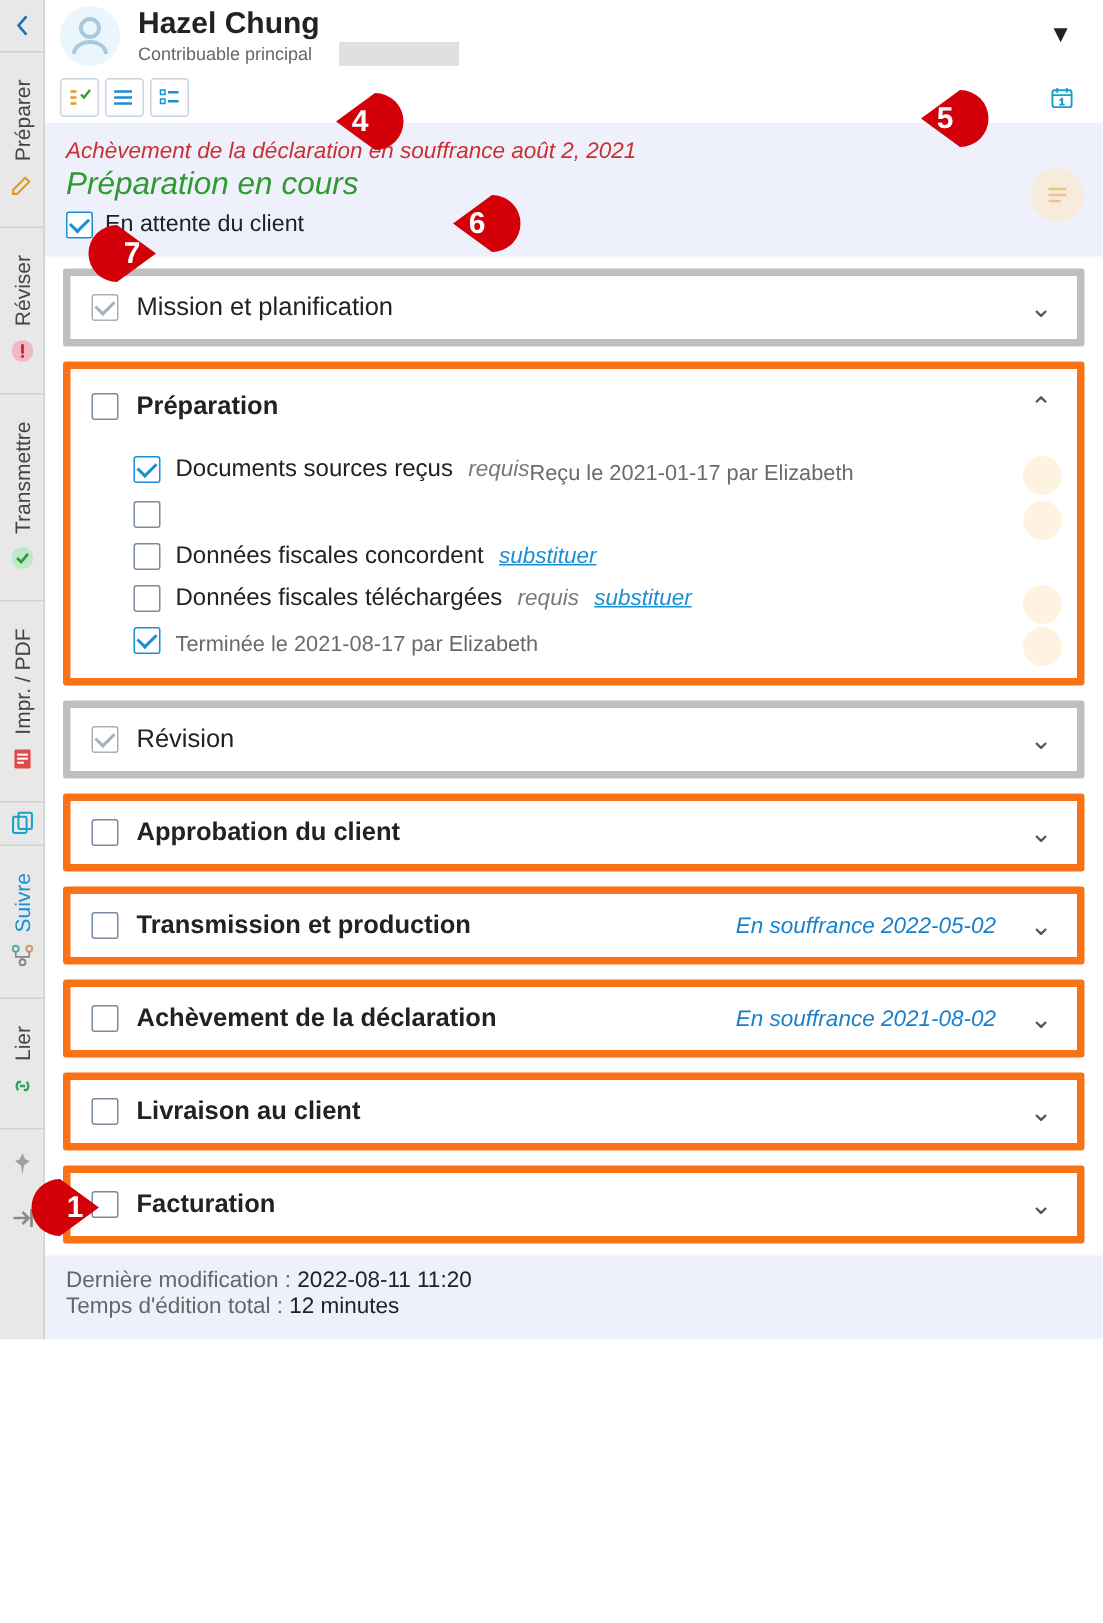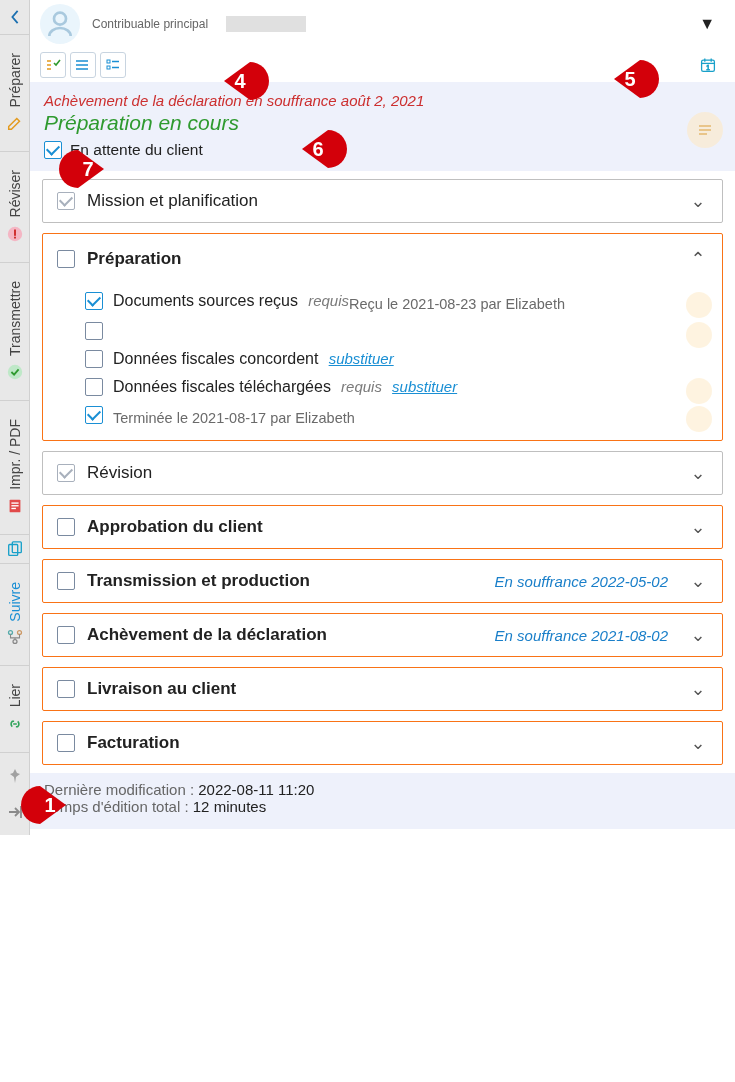--- a/index.html
+++ b/index.html
@@ -119,21 +119,21 @@
   .cb.gray-checked { border-color:#a8b0bc; }
   .cb.gray-checked::after {
     content:""; width:10px; height:6px;
     border-left:2.5px solid #a8b0bc; border-bottom:2.5px solid #a8b0bc;
     transform: rotate(-45deg) translate(1px,-1px);
   }
 
   
   .sections { padding: 8px 12px; display:flex; flex-direction:column; gap:10px;}
   .section {
-    border:1px solid #f97316; border-radius:2px;
+    border:5px solid #f97316; border-radius:2px;
     padding: 10px 14px;
     display:flex; align-items:center; gap:12px;
     position:relative;
   }
   .section.thin { border-color:#bfbfbf; }
   .section .title { font-size:17px; font-weight:600; flex:1;}
   .section .status { color:#1a7fc9; font-style:italic; margin-right:8px; font-size:15px;}
   .section .chev { color:#555; font-size:18px; width:20px; text-align:center;}
 
   .section.open { flex-direction:column; align-items:stretch; padding:14px 14px 14px 14px; }
@@ -273,20 +273,21 @@
   <div class="main">
 
     <div class="header">
       <div class="avatar">
         <svg viewBox="0 0 24 24" width="32" height="32">
             <circle cx="12" cy="8" r="4.5" fill="none" stroke="#a9c9de" stroke-width="2"></circle>
             <path d="M4 21 A8 6 0 0 1 20 21" fill="none" stroke="#a9c9de" stroke-width="2"></path>
           </svg>
       </div>
       <div class="header-text">
+        <div class="header-name">Hazel Chung</div>
         <div class="header-role">
           <span>Contribuable principal</span>
           <span class="gray-pill"></span>
         </div>
       </div>
       <div class="header-caret">▼</div>
     </div>
 
     <div class="toolbar-row">
       <div class="icons">
@@ -352,21 +353,21 @@
         </div>
         <div class="sec-body">
 
           <div class="task">
             <span class="cb checked"></span>
             <div class="task-col">
               <span>
                 <span class="tlabel">Documents sources reçus</span>
                 <span class="req">requis</span>
               </span>
-              <span class="meta">Reçu le 2021-08-23 par Elizabeth</span>
+              <span class="meta">Reçu le 2021-01-17 par Elizabeth</span>
             </div>
             <span class="task-bubble"></span>
           </div>
 
           <div class="task">
             <span class="cb"></span>
             <span class="task-bubble"></span>
           </div>
 
           <div class="task">

